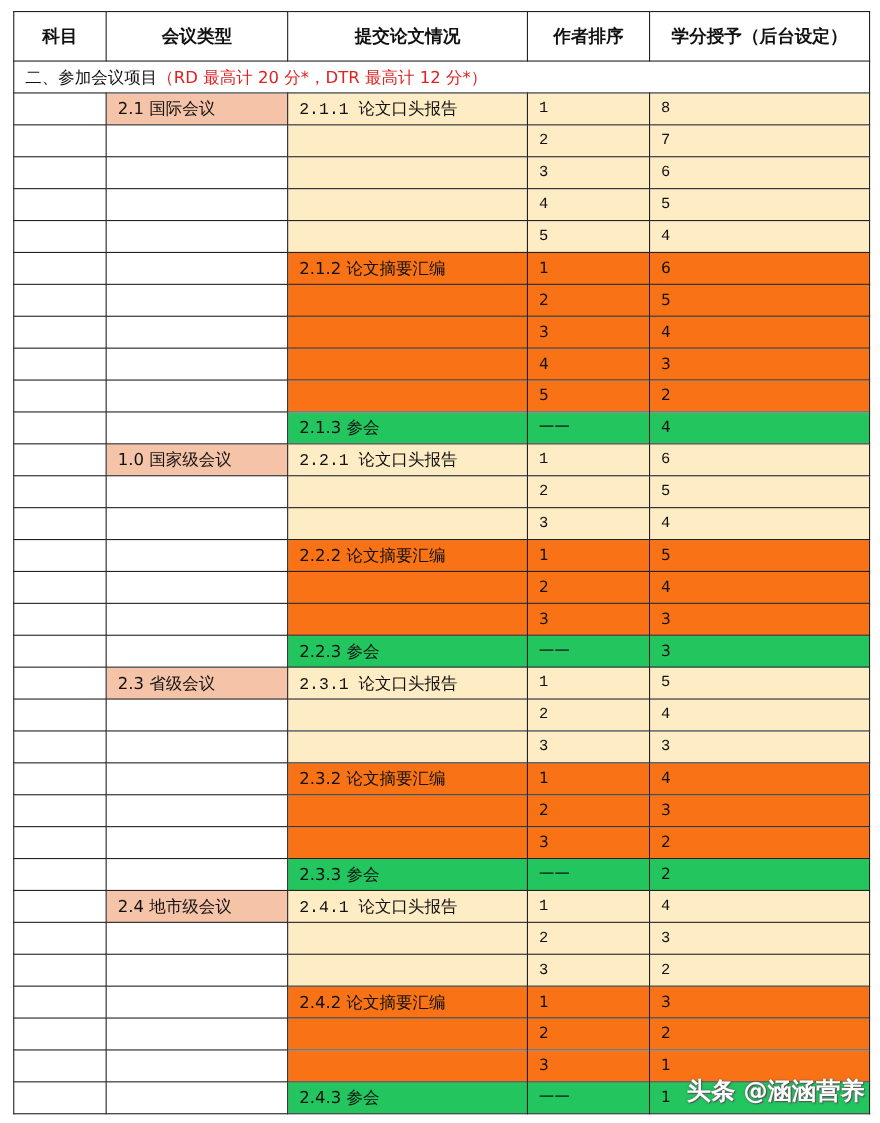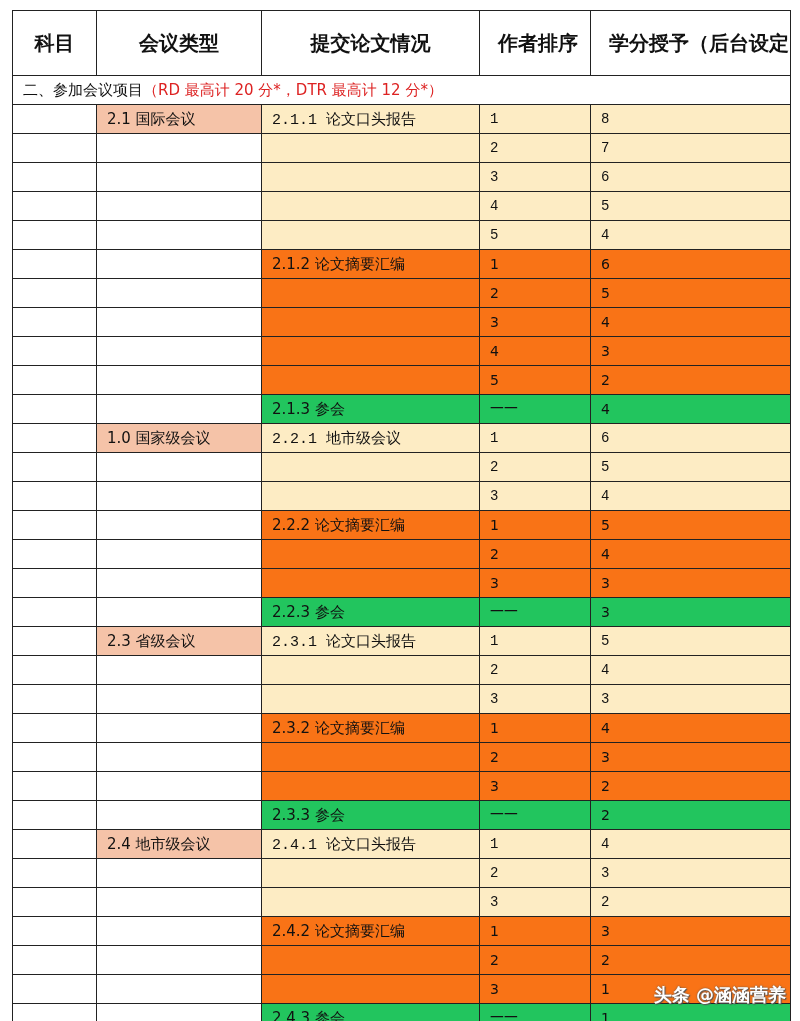--- a/index.html
+++ b/index.html
@@ -1,27 +1,27 @@
 <!DOCTYPE html>
 <html><head>
 <meta charset="utf-8">
 <style>
   html,body{margin:0;padding:0;background:#fff;}
   body{width:800px;height:1021px;position:relative;overflow:hidden;font-family:"DejaVu Sans","Liberation Sans",sans-serif;}
   table{position:absolute;left:12px;top:10px;width:778px;border-collapse:collapse;table-layout:fixed;}
   td,th{border:1.5px solid #222;height:28px;padding:0 0 0 10px;font-size:15px;color:#111;white-space:nowrap;overflow:hidden;text-align:left;font-weight:normal;}
-  th{text-align:center;font-weight:bold;font-size:20px;padding:18px;height:28px;}
+  th{text-align:center;font-weight:bold;font-size:16px;padding:8px;height:28px;}
   .sec td{font-size:15px;margin-top:36px;}
   .red{color:#d22;}
   .cat{background:#f5c3a8;}
   .oral{background:#fdecc4;font-family:Liberation Mono, monospace;}
   .abs{background:#f97316;}
   .att{background:#22c55e;}
   .num{font-size:14px;}
-  .wm{position:absolute;right:14px;bottom:14px;font-size:18px;color:#fff;text-shadow:0 0 2px #555,1px 1px 1px #555;font-weight:bold;margin-left:44px;}
+  .wm{position:absolute;right:14px;bottom:14px;font-size:22px;color:#fff;text-shadow:0 0 2px #555,1px 1px 1px #555;font-weight:bold;margin-left:44px;}
 </style>
 </head>
 <body>
 
 <table>
   <colgroup>
     <col style="width:84px">
       <col style="width:165px">
       <col style="width:218px">
       <col style="width:111px">
@@ -113,21 +113,21 @@
       <tr>
         <td></td>
         <td></td>
         <td class="att">2.1.3 参会</td>
         <td class="att num">一一</td>
         <td class="att num">4</td>
       </tr>
       <tr>
         <td></td>
         <td class="cat">1.0 国家级会议</td>
-        <td class="oral">2.2.1 地市级会议</td>
+        <td class="oral">2.2.1 论文口头报告</td>
         <td class="oral num">1</td>
         <td class="oral num">6</td>
       </tr>
       <tr>
         <td></td>
         <td></td>
         <td class="oral"></td>
         <td class="oral num">2</td>
         <td class="oral num">5</td>
       </tr>

